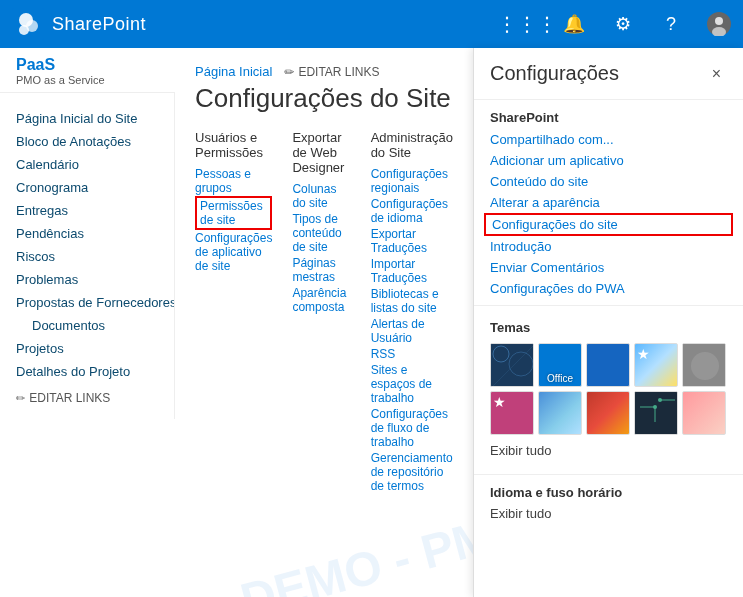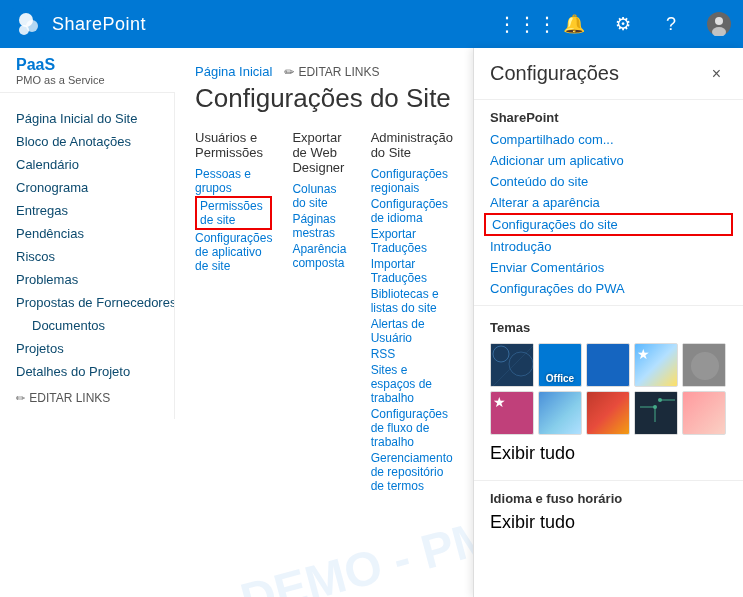--- a/index.html
+++ b/index.html
@@ -249,27 +249,27 @@
       overflow: hidden;
       border: 1px solid #ddd;
     }
     .theme-office-label {
       position: absolute;
       bottom: 2px;
       left: 50%;
       transform: translateX(-50%);
       font-size: 10px;
       color: #fff;
-      font-weight: 700;
+      font-weight: 400;
       text-shadow: 0 0 3px rgba(0,0,0,0.5);
       white-space: nowrap;
     }
     .panel-view-all {
-      color: #000000;
-      font-size: 18px;
+      color: #404040;
+      font-size: 13px;
       cursor: pointer;
       padding: 2px 0;
     }
 
     
     .lang-section { padding: 4px 16px 10px; }
     .lang-title {
       font-size: 13px;
       font-weight: 600;
       color: #333;
@@ -352,20 +352,21 @@
       <div class="section-group">
         <div class="section-title">Usuários e Permissões</div>
         <span class="section-link">Pessoas e grupos</span>
         <span class="section-link highlighted">Permissões de site</span>
         <span class="section-link">Configurações de aplicativo de site</span>
       </div>
 
       <div class="section-group">
         <div class="section-title">Exportar de Web Designer</div>
         <span class="section-link">Colunas do site</span>
+        <span class="section-link">Tipos de conteúdo de site</span>
         <span class="section-link">Páginas mestras</span>
         <span class="section-link">Aparência composta</span>
       </div>
 
       <div class="section-group">
         <div class="section-title">Administração do Site</div>
         <span class="section-link">Configurações regionais</span>
         <span class="section-link">Configurações de idioma</span>
         <span class="section-link">Exportar Traduções</span>
         <span class="section-link">Importar Traduções</span>

